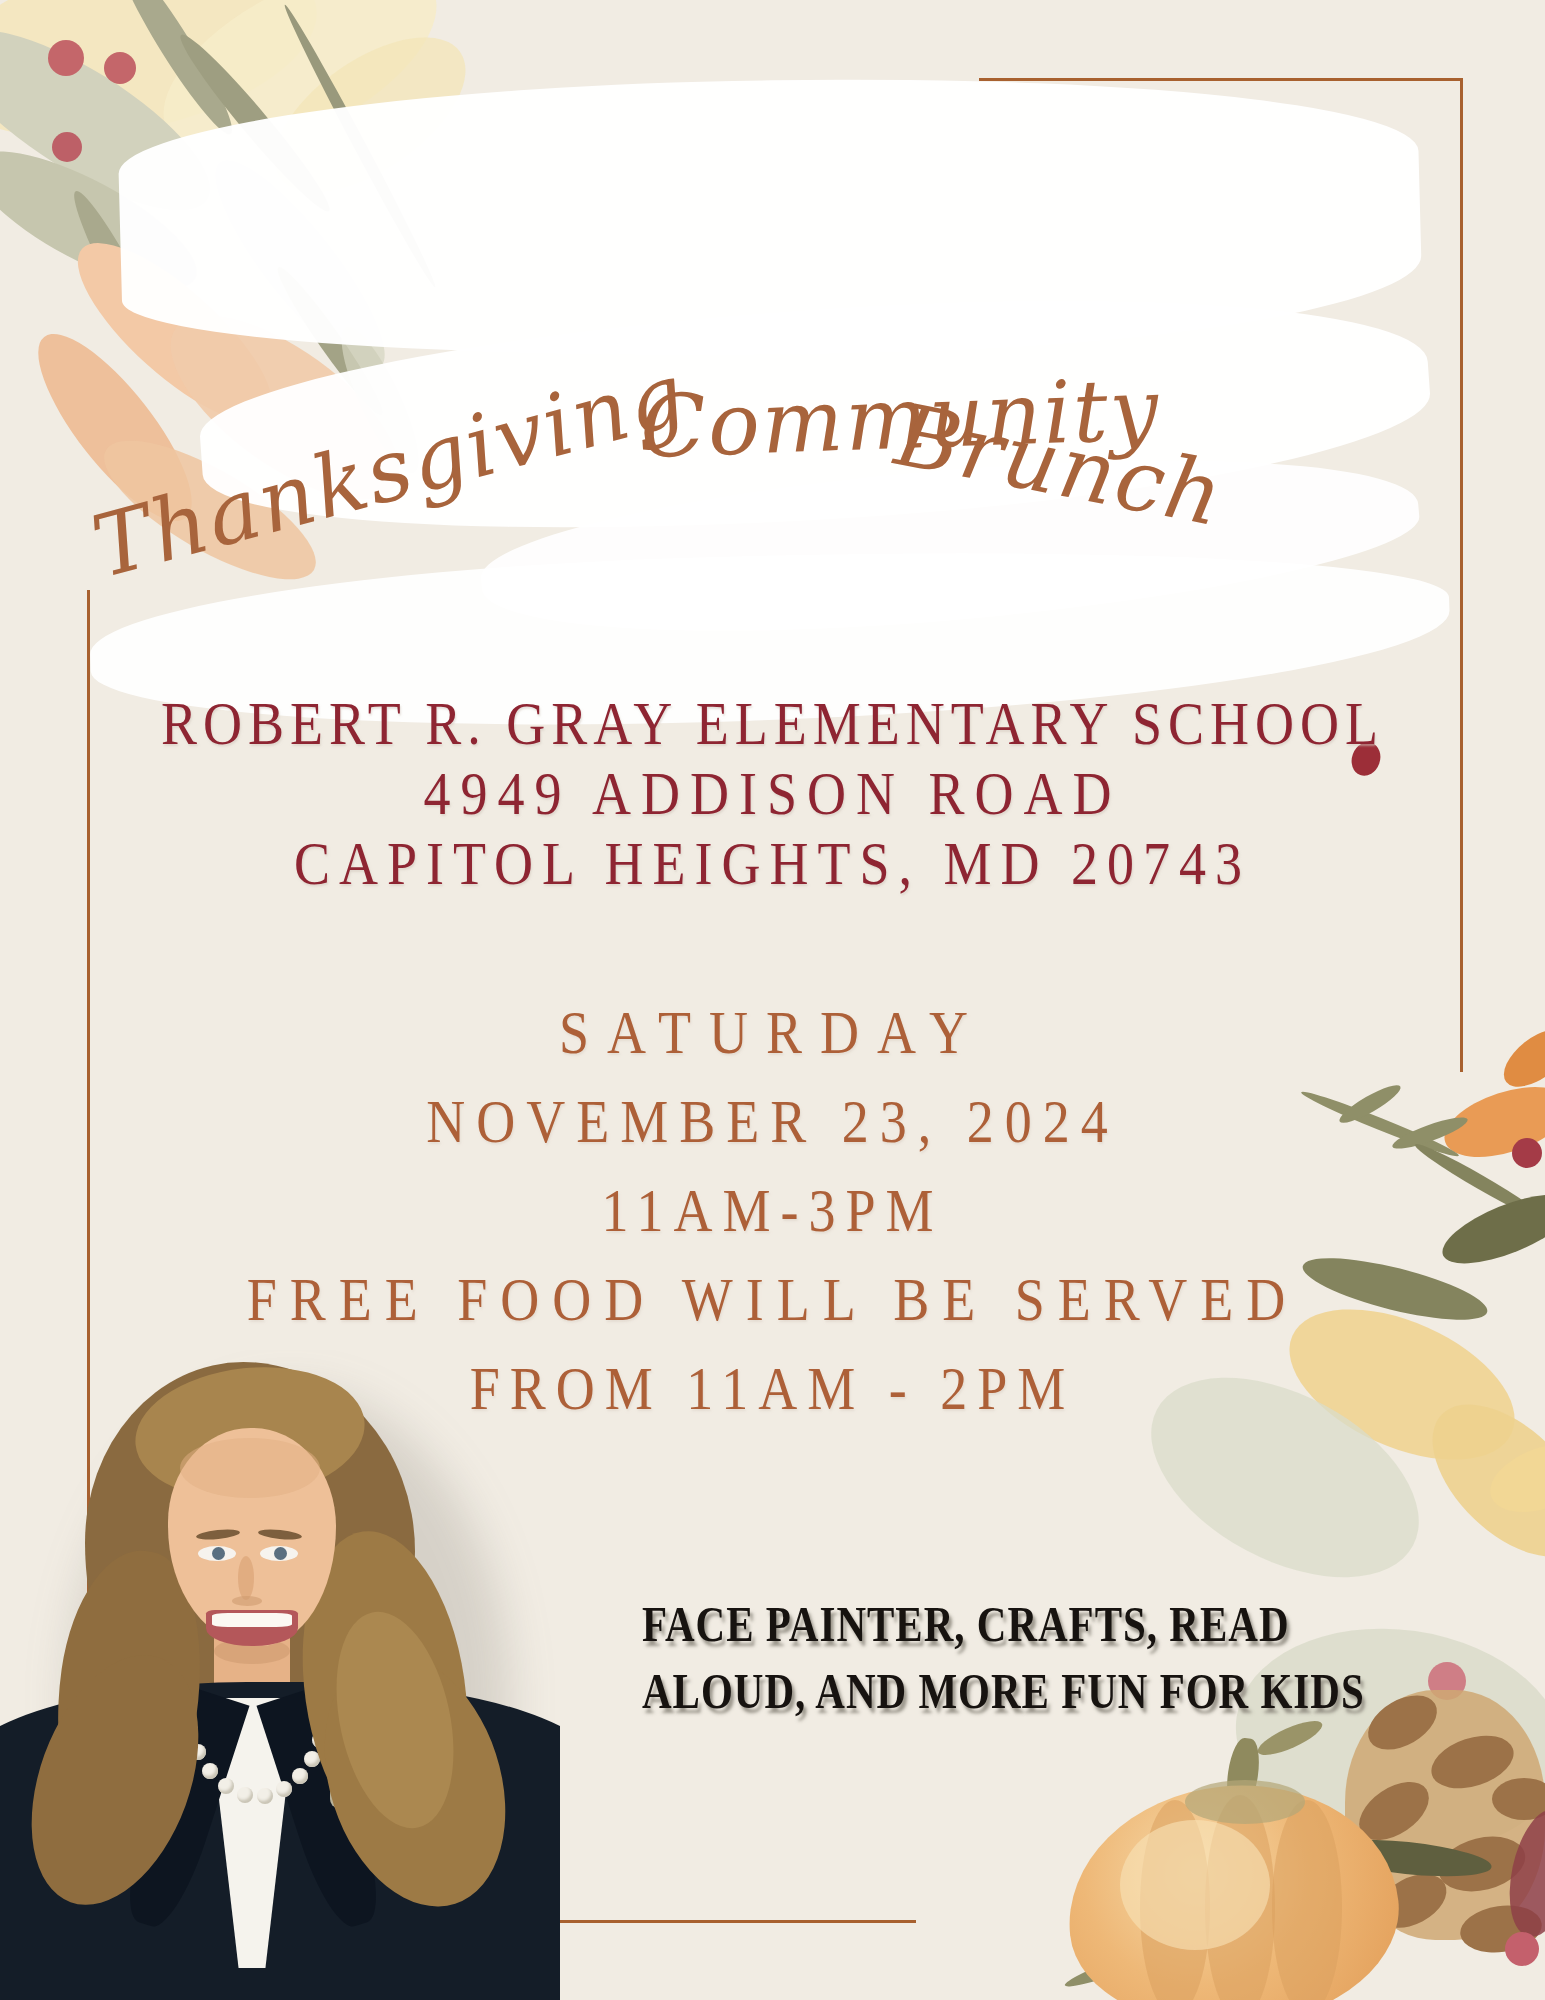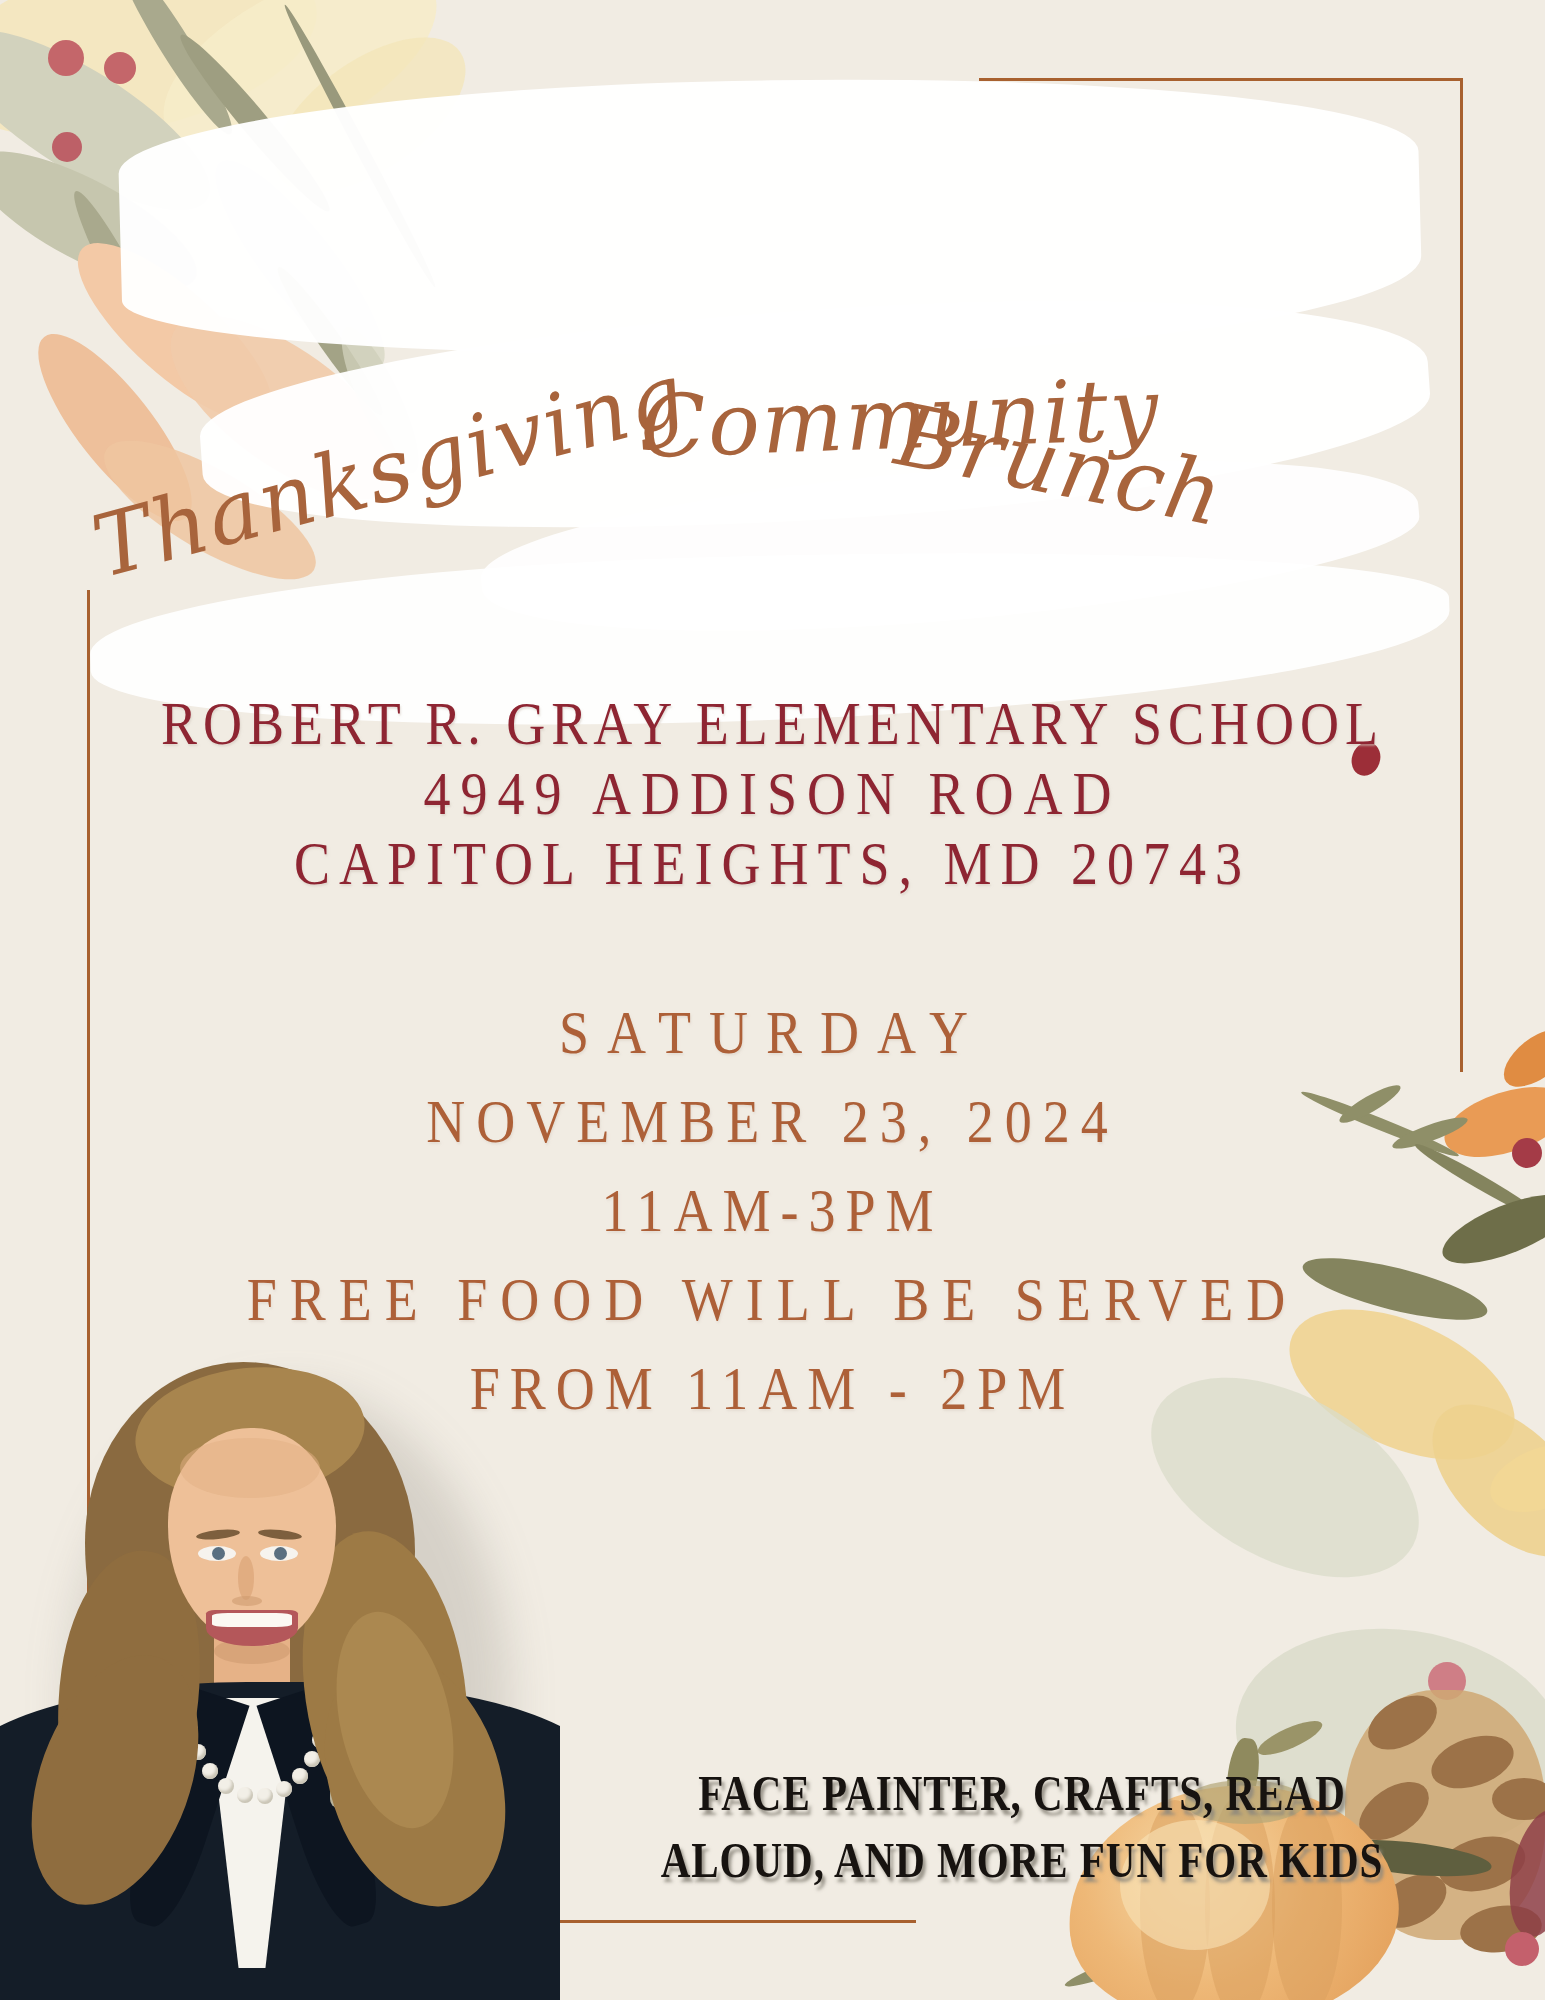--- a/index.html
+++ b/index.html
@@ -123,21 +123,21 @@
 
   <div class="txtblock" style="top:988px;">
     <div class="evline ls18">SATURDAY</div>
     <div class="evline ls11">NOVEMBER 23, 2024</div>
     <div class="evline ls10">11AM-3PM</div>
     <div class="evline ls13">FREE FOOD WILL BE SERVED</div>
     <div class="evline ls10">FROM 11AM - 2PM</div>
   </div>
 
 
-  <div class="abs" style="left:642px;top:1760px;width:760px;text-align:center;font-family:'Liberation Serif',serif;">
+  <div class="abs" style="left:642px;top:1591px;width:760px;text-align:left;font-family:'Liberation Serif',serif;">
     <div class="kidline">FACE PAINTER, CRAFTS, READ</div>
     <div class="kidline">ALOUD, AND MORE FUN FOR KIDS</div>
   </div>
 
   <div class="abs" style="left:0;top:1350px;width:560px;height:650px;overflow:hidden;">
     <div class="el" style="left:70px;top:40px;width:440px;height:620px;background:rgba(110,105,95,.2);filter:blur(22px);"></div>
     <div class="abs" style="left:85px;top:12px;width:330px;height:430px;background:#8a6a40;border-radius:48% 52% 42% 58%/42% 44% 56% 58%;"></div>
     <div class="el" style="left:135px;top:18px;width:230px;height:130px;background:#a8854e;transform:rotate(-6deg);"></div>
     <div class="abs" style="left:214px;top:288px;width:76px;height:90px;background:#e6b287;"></div>
     <div class="el" style="left:214px;top:288px;width:76px;height:26px;background:#d19e74;opacity:.7;"></div>

